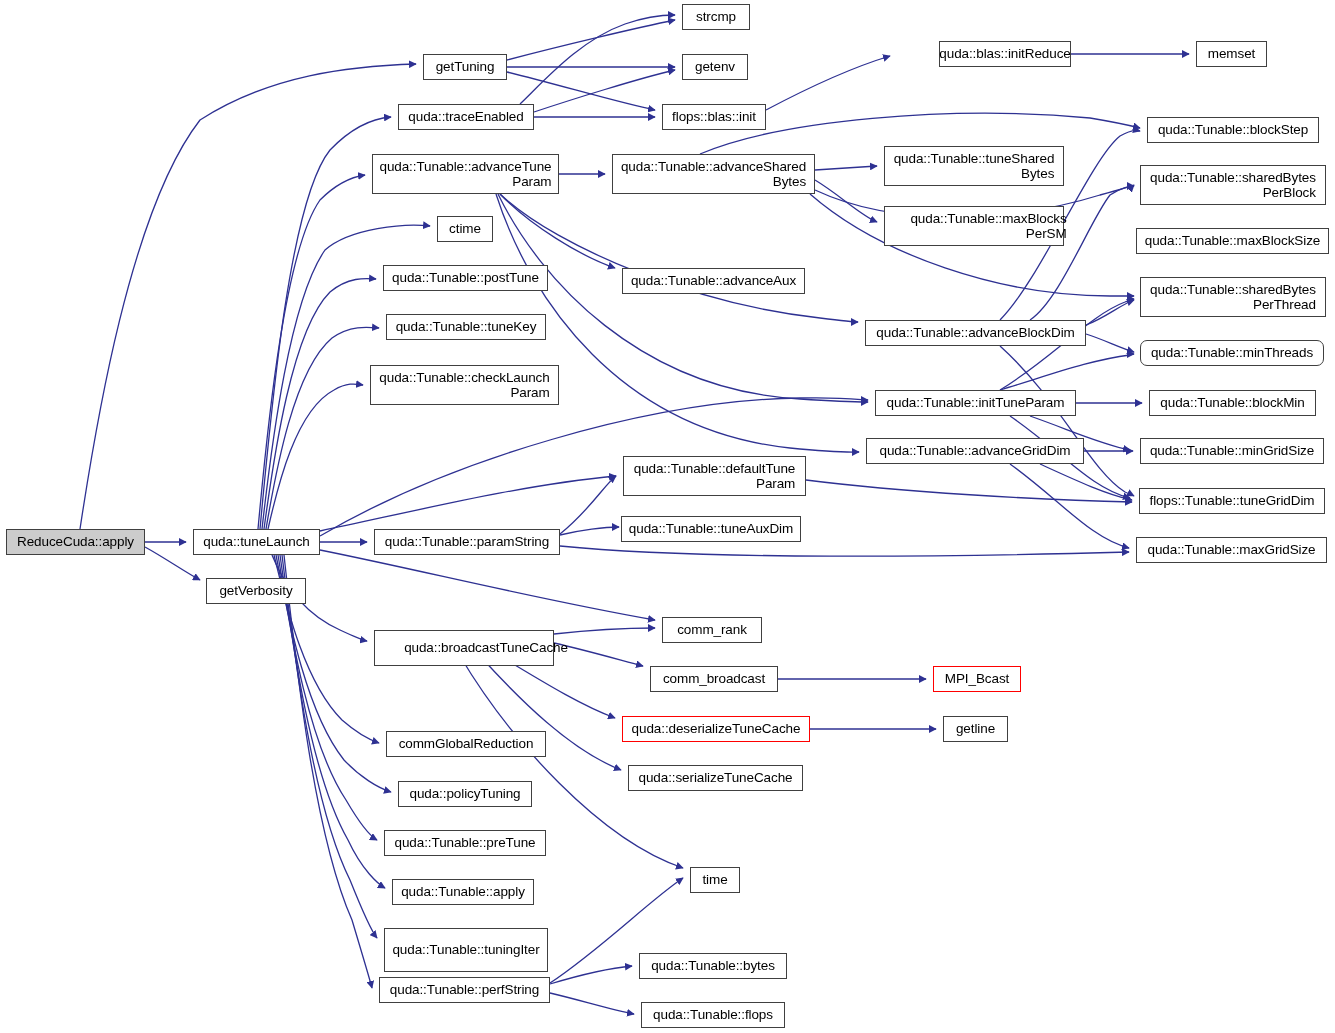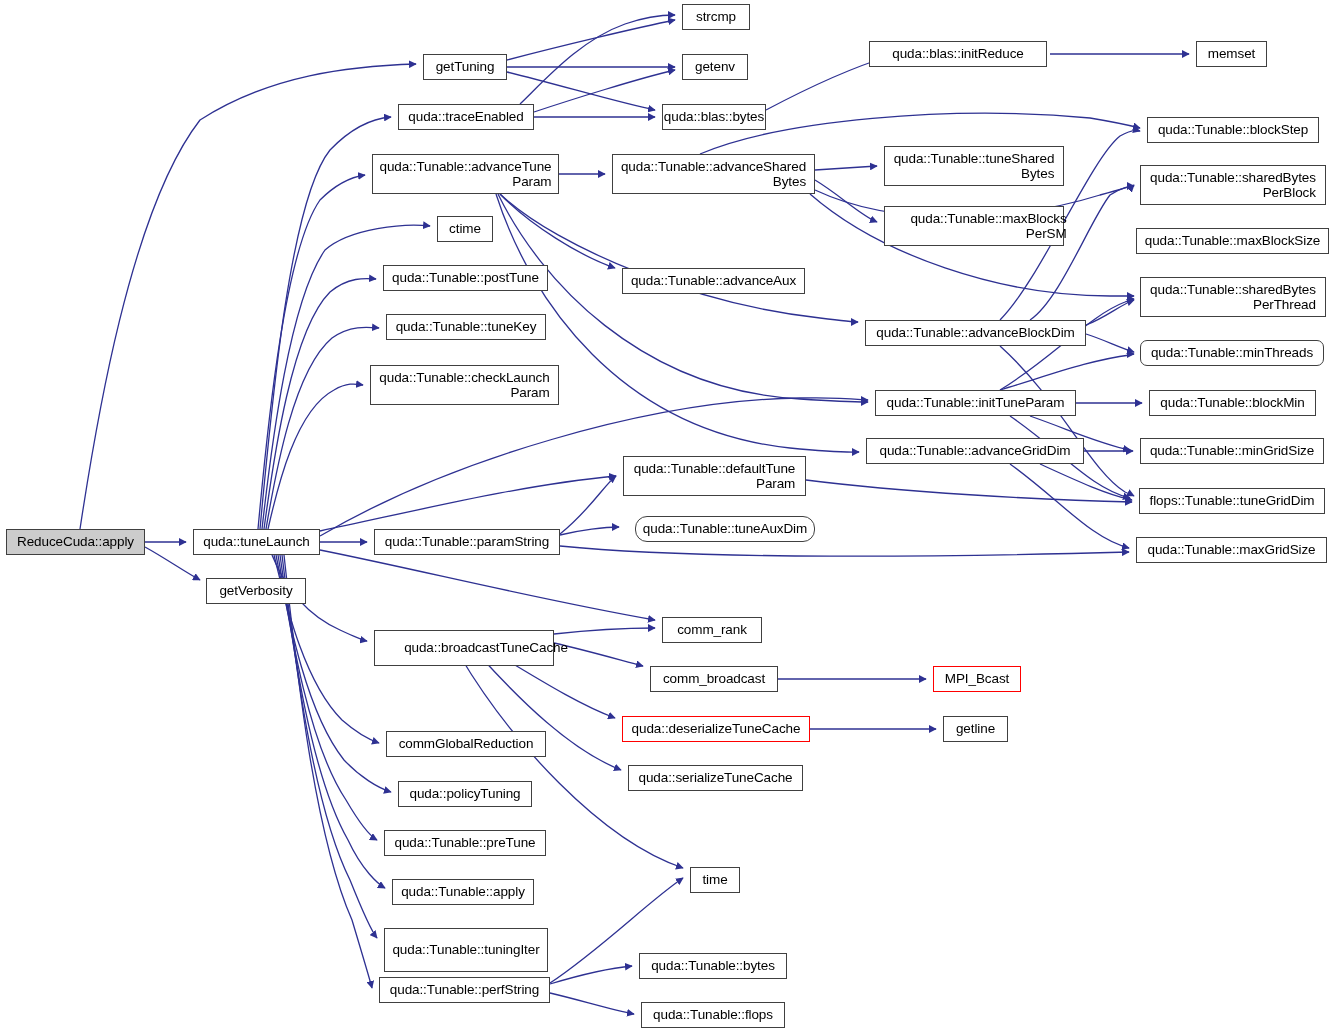--- a/index.html
+++ b/index.html
@@ -92,22 +92,22 @@
       </g>
   </svg>
   <div id="node-layer">
       <div class="node root" style="left: 6px; top: 529px; width: 139px; height: 26px;"><span>ReduceCuda::apply</span></div>
       <div class="node" style="left: 193px; top: 529px; width: 127px; height: 26px;"><span>quda::tuneLaunch</span></div>
       <div class="node" style="left: 206px; top: 578px; width: 100px; height: 26px;"><span>getVerbosity</span></div>
       <div class="node" style="left: 423px; top: 54px; width: 84px; height: 26px;"><span>getTuning</span></div>
       <div class="node" style="left: 682px; top: 4px; width: 68px; height: 26px;"><span>strcmp</span></div>
       <div class="node" style="left: 682px; top: 54px; width: 66px; height: 26px;"><span>getenv</span></div>
       <div class="node" style="left: 398px; top: 104px; width: 136px; height: 26px;"><span>quda::traceEnabled</span></div>
-      <div class="node" style="left: 662px; top: 104px; width: 104px; height: 26px;"><span>quda::blas::bytes</span></div>
-      <div class="node" style="left: 869px; top: 41px; width: 178px; height: 26px;"><span>quda::blas::initReduce</span></div>
+      <div class="node" style="left: 662px; top: 104px; width: 104px; height: 26px;"><span>flops::blas::init</span></div>
+      <div class="node" style="left: 939px; top: 41px; width: 132px; height: 26px;"><span>quda::blas::initReduce</span></div>
       <div class="node" style="left: 1196px; top: 41px; width: 71px; height: 26px;"><span>memset</span></div>
       <div class="node" style="left: 372px; top: 154px; width: 187px; height: 40px;"><span>quda::Tunable::advanceTune
 Param</span></div>
       <div class="node" style="left: 612px; top: 154px; width: 203px; height: 40px;"><span>quda::Tunable::advanceShared
 Bytes</span></div>
       <div class="node" style="left: 884px; top: 146px; width: 180px; height: 40px;"><span>quda::Tunable::tuneShared
 Bytes</span></div>
       <div class="node" style="left: 884px; top: 206px; width: 180px; height: 40px; padding-left: 29px;"><span>quda::Tunable::maxBlocks
 PerSM</span></div>
       <div class="node" style="left: 1147px; top: 117px; width: 172px; height: 26px;"><span>quda::Tunable::blockStep</span></div>
@@ -125,21 +125,21 @@
       <div class="node" style="left: 383px; top: 265px; width: 165px; height: 26px;"><span>quda::Tunable::postTune</span></div>
       <div class="node" style="left: 386px; top: 314px; width: 160px; height: 26px;"><span>quda::Tunable::tuneKey</span></div>
       <div class="node" style="left: 370px; top: 365px; width: 189px; height: 40px;"><span>quda::Tunable::checkLaunch
 Param</span></div>
       <div class="node" style="left: 622px; top: 268px; width: 183px; height: 26px;"><span>quda::Tunable::advanceAux</span></div>
       <div class="node" style="left: 865px; top: 320px; width: 221px; height: 26px;"><span>quda::Tunable::advanceBlockDim</span></div>
       <div class="node" style="left: 875px; top: 390px; width: 201px; height: 26px;"><span>quda::Tunable::initTuneParam</span></div>
       <div class="node" style="left: 866px; top: 438px; width: 218px; height: 26px;"><span>quda::Tunable::advanceGridDim</span></div>
       <div class="node" style="left: 623px; top: 456px; width: 183px; height: 40px;"><span>quda::Tunable::defaultTune
 Param</span></div>
-      <div class="node" style="left: 635px; top: 516px; width: 180px; height: 26px; border-radius: 12px;"><span>quda::Tunable::tuneAuxDim</span></div>
+      <div class="node" style="left: 621px; top: 516px; width: 180px; height: 26px;"><span>quda::Tunable::tuneAuxDim</span></div>
       <div class="node" style="left: 374px; top: 529px; width: 186px; height: 26px;"><span>quda::Tunable::paramString</span></div>
       <div class="node" style="left: 374px; top: 630px; width: 180px; height: 36px; padding-left: 44px;"><span>quda::broadcastTuneCache</span></div>
       <div class="node" style="left: 662px; top: 617px; width: 100px; height: 26px;"><span>comm_rank</span></div>
       <div class="node" style="left: 650px; top: 666px; width: 128px; height: 26px;"><span>comm_broadcast</span></div>
       <div class="node warn" style="left: 933px; top: 666px; width: 88px; height: 26px;"><span>MPI_Bcast</span></div>
       <div class="node warn" style="left: 622px; top: 716px; width: 188px; height: 26px;"><span>quda::deserializeTuneCache</span></div>
       <div class="node" style="left: 943px; top: 716px; width: 65px; height: 26px;"><span>getline</span></div>
       <div class="node" style="left: 628px; top: 765px; width: 175px; height: 26px;"><span>quda::serializeTuneCache</span></div>
       <div class="node" style="left: 386px; top: 731px; width: 160px; height: 26px;"><span>commGlobalReduction</span></div>
       <div class="node" style="left: 398px; top: 781px; width: 134px; height: 26px;"><span>quda::policyTuning</span></div>

